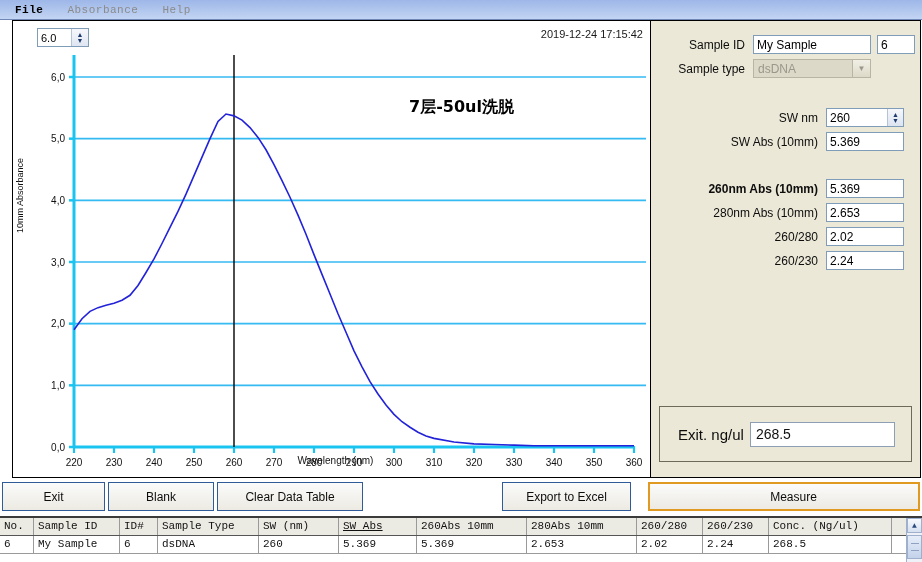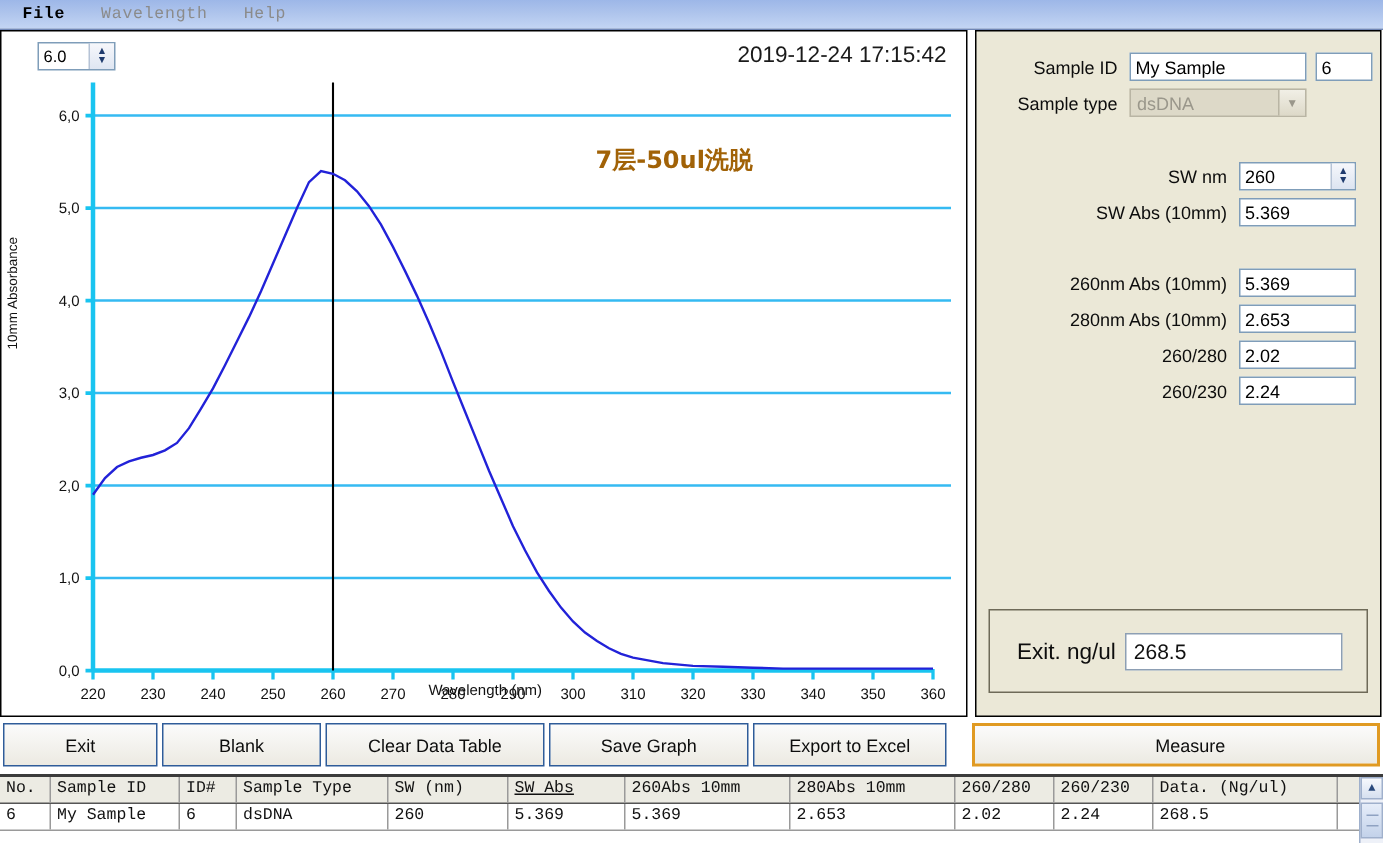--- a/index.html
+++ b/index.html
@@ -20,41 +20,41 @@
   .menu-item{
     font-family:"Liberation Mono", monospace;
     font-size:11px;color:#000;
     padding:1px 9px 1px 9px;margin-left:6px;
     letter-spacing:0.5px;
   }
   .menu-item.bold{font-weight:bold;}
   .menu-item.disabled{color:#8b8b8b;}
   
   #chart-panel{
-    position:absolute;left:0;top:20px;width:645px;height:458px;
+    position:absolute;left:12px;top:20px;width:645px;height:458px;
     background:#ffffff;border:1px solid #000;box-sizing:border-box;
   }
   #scale-spinner{
     position:absolute;left:24px;top:7px;width:52px;height:19px;
     background:#fff;border:1px solid #7f9db9;box-sizing:border-box;
     display:flex;align-items:center;
   }
   #scale-spinner .val{font-size:11px;color:#000;padding-left:3px;flex:1;}
   #scale-spinner .arrows{
     width:16px;height:17px;background:linear-gradient(to bottom,#f6f7fb,#dfe6f2);
     border-left:1px solid #b6c3d6;
     display:flex;flex-direction:column;align-items:center;justify-content:center;line-height:6px;
   }
   #scale-spinner .arrows span{font-size:7px;color:#1f3b6e;}
   #timestamp{
-    position:absolute;right:13px;top:7px;font-size:15px;color:#1a1a1a;
+    position:absolute;right:13px;top:7px;font-size:11px;color:#1a1a1a;
   }
   #chart-title{
     position:absolute;left:396px;top:76px;
-    font-size:16px;font-weight:bold;color:#a16207;
+    font-size:16px;font-weight:bold;color:#000000;
     font-family:"DejaVu Sans", sans-serif;
   }
   #ylabel{
     position:absolute;left:2px;top:212px;
     font-size:9px;color:#111;
     transform:rotate(-90deg);transform-origin:left top;
     white-space:nowrap;
   }
   #xlabel{
     position:absolute;left:0;top:434px;width:645px;text-align:center;
@@ -146,21 +146,21 @@
     border:1px solid #9fb0cc;box-sizing:border-box;
     display:flex;align-items:center;justify-content:center;
   }
   #vscroll .sb-thumb .grip{width:8px;height:6px;border-top:1px solid #8fa2c2;border-bottom:1px solid #8fa2c2;}
 </style>
 </head>
 <body>
 
 <div id="menubar">
   <div class="menu-item bold">File</div>
-  <div class="menu-item disabled">Wavelength</div>
+  <div class="menu-item disabled">Absorbance</div>
   <div class="menu-item disabled">Help</div>
 </div>
 
 <div id="chart-panel">
 
   <div id="scale-spinner">
     <div class="val">6.0</div>
     <div class="arrows">
       <span>▲</span>
       <span>▼</span>
@@ -264,21 +264,21 @@
       </div>
     </div>
   </div>
 
   <div class="row">
     <div class="lbl" style="width:167px;">SW Abs (10mm)</div>
     <div class="field readonly" style="width:78px;margin-left:8px;">5.369</div>
   </div>
 
   <div class="row" style="margin-top:28px;">
-    <div class="lbl" style="width:167px;">260nm Abs (10mm)</div>
+    <div class="lbl" style="width:167px;font-weight:bold;">260nm Abs (10mm)</div>
     <div class="field readonly" style="width:78px;margin-left:8px;">5.369</div>
   </div>
 
   <div class="row">
     <div class="lbl" style="width:167px;">280nm Abs (10mm)</div>
     <div class="field readonly" style="width:78px;margin-left:8px;">2.653</div>
   </div>
 
   <div class="row">
     <div class="lbl" style="width:167px;">260/280</div>
@@ -293,38 +293,37 @@
   <div id="conc-box">
     <div id="conc-label">Exit. ng/ul</div>
     <div id="conc-field">268.5</div>
   </div>
 </div>
 
 <div id="button-bar">
   <div class="btn" style="left:2px;width:103px;">Exit</div>
   <div class="btn" style="left:108px;width:106px;">Blank</div>
   <div class="btn" style="left:217px;width:146px;text-align:center;">Clear Data Table</div>
-  <div class="btn" style="left:366px;width:133px;">Save Graph</div>
   <div class="btn" style="left:502px;width:129px;">Export to Excel</div>
   <div class="btn measure" style="left:648px;width:272px;padding-left:19px;">Measure</div>
 </div>
 
 <div id="data-table">
   <div id="tbl-head">
       <div class="c" style="width: 34px;">No.</div>
       <div class="c" style="width: 86px;">Sample ID</div>
       <div class="c" style="width: 38px;">ID#</div>
       <div class="c" style="width: 101px;">Sample Type</div>
       <div class="c" style="width: 80px;">SW (nm)</div>
       <div class="c" style="width: 78px; text-decoration: underline;">SW Abs</div>
       <div class="c" style="width: 110px;">260Abs 10mm</div>
       <div class="c" style="width: 110px;">280Abs 10mm</div>
       <div class="c" style="width: 66px;">260/280</div>
       <div class="c" style="width: 66px;">260/230</div>
-      <div class="c" style="width: 123px;">Data. (Ng/ul)</div>
+      <div class="c" style="width: 123px;">Conc. (Ng/ul)</div>
     </div>
   <div id="tbl-body">
       <div class="trow">
         <div class="c" style="width: 34px;">6</div>
         <div class="c" style="width: 86px;">My Sample</div>
         <div class="c" style="width: 38px;">6</div>
         <div class="c" style="width: 101px;">dsDNA</div>
         <div class="c" style="width: 80px;">260</div>
         <div class="c" style="width: 78px;">5.369</div>
         <div class="c" style="width: 110px;">5.369</div>

